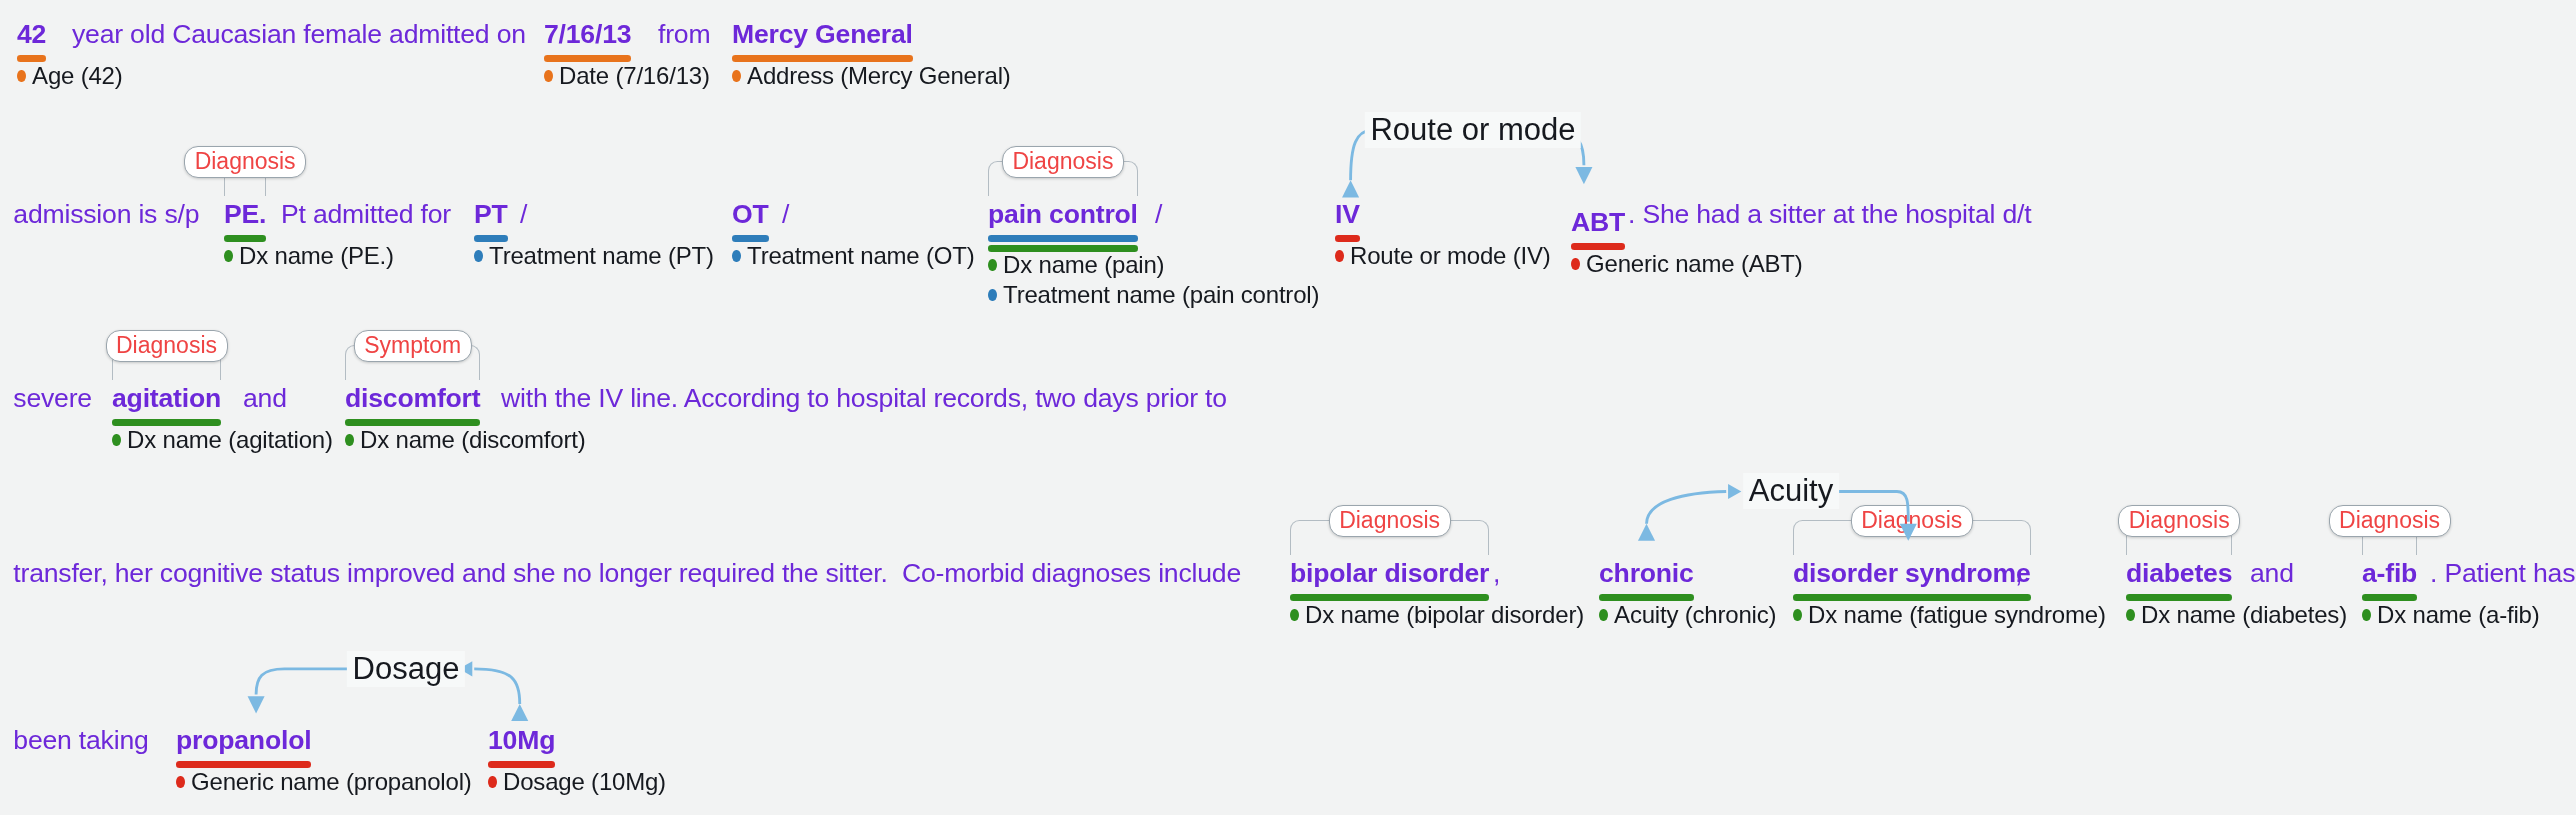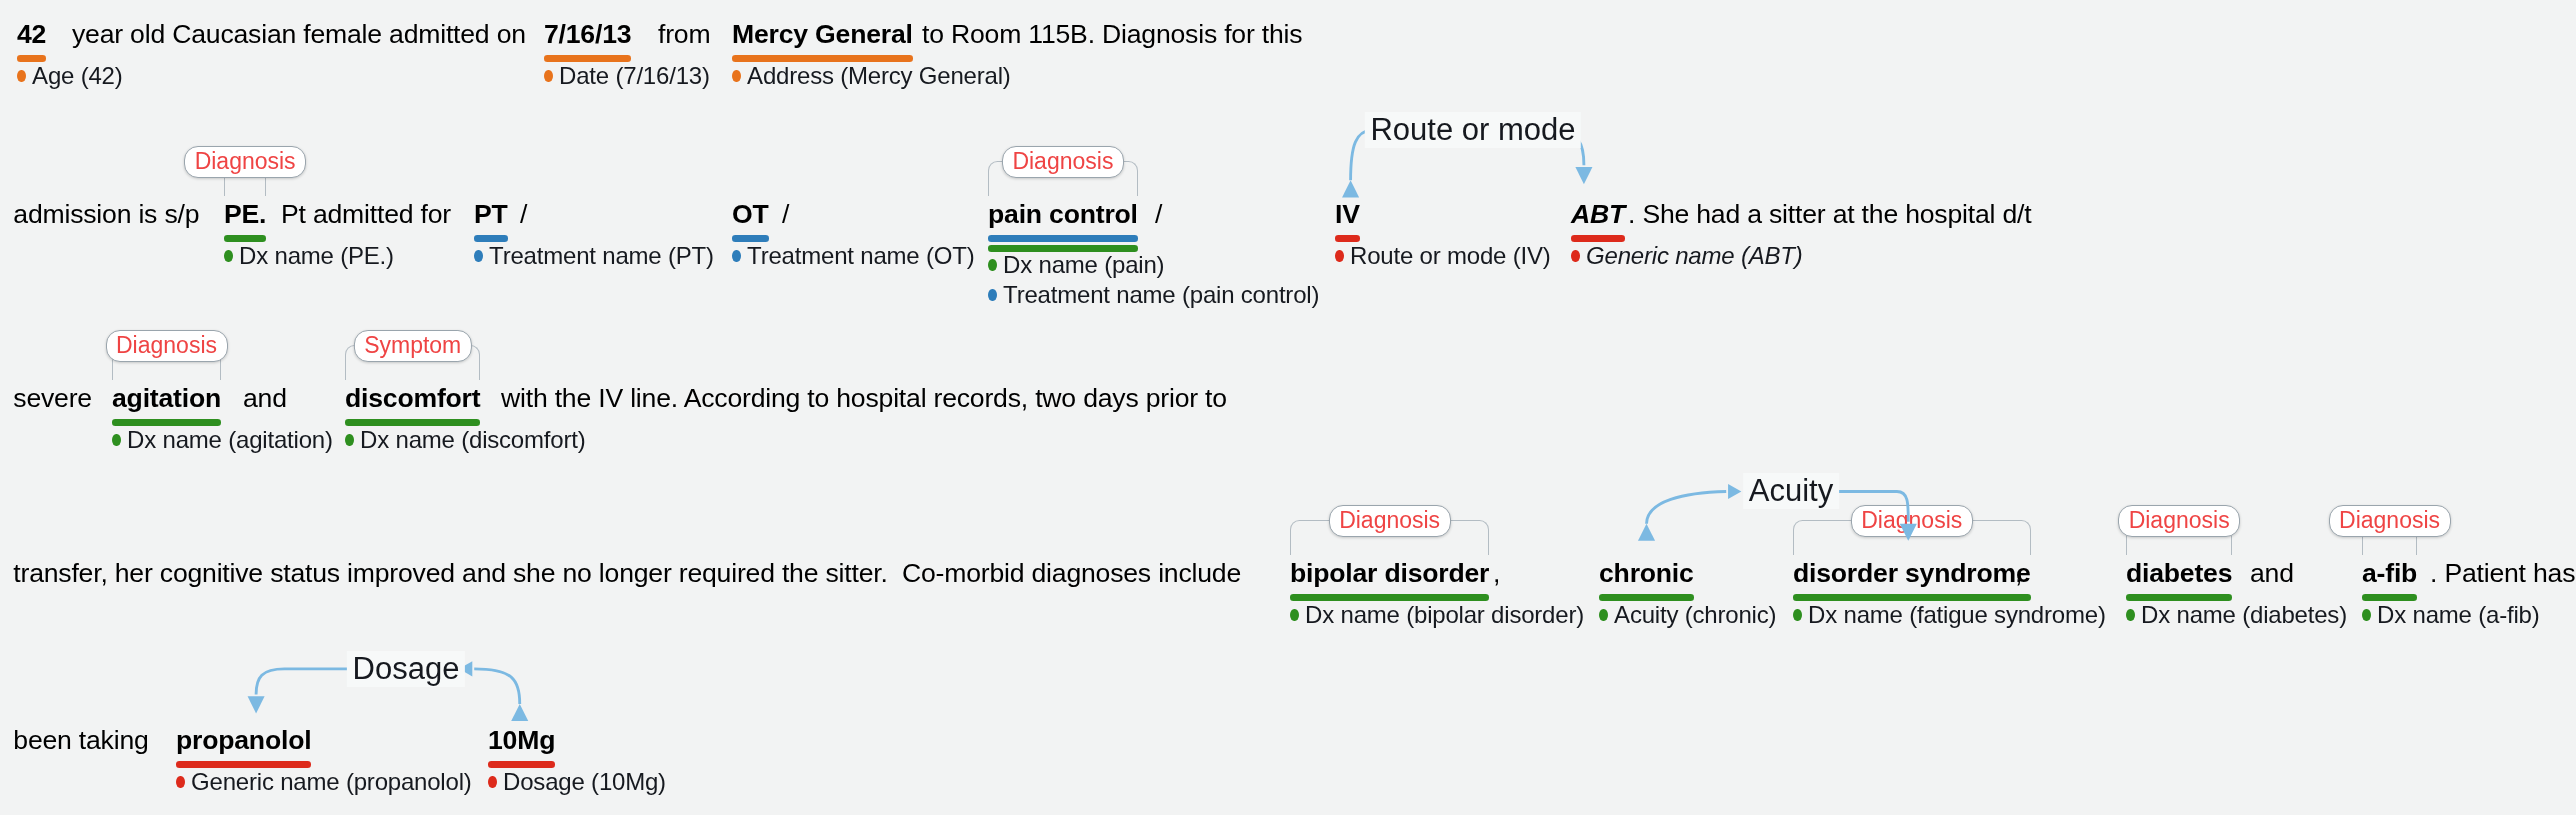--- a/index.html
+++ b/index.html
@@ -9,21 +9,21 @@
   }
   #canvas {
     position:relative;
     width:2576px;
     height:816px;
     background:#f2f3f3;
     overflow:hidden;
   }
   .token { position:absolute; white-space:pre; }
   .word {
-    font-size:26.6px; line-height:30px; color:#000000;
+    font-size:26.6px; line-height:30px; color:#6d28d9;
     letter-spacing:-0.2px; display:inline-block;
   }
   .word.bold { font-weight:bold; }
   .underline {
     position:absolute; left:0; right:0; height:6.6px; border-radius:3.3px;
   }
   .label-row {
     position:absolute; left:0; display:flex; align-items:center;
     gap:6.6px; white-space:nowrap;
   }
@@ -82,21 +82,20 @@
     <div class="token" style="left: 72px; top: 19px;"><span class="word">year old Caucasian female admitted on</span></div>
     <div class="token" style="left: 544px; top: 19px;"><span class="word bold">7/16/13</span><div class="underline" style="background: rgb(232, 115, 28); top: 36px;"></div><div class="label-row" style="top: 44px;">
         <span class="dot" style="background: rgb(232, 115, 28);"></span>
         <span class="label-text">Date (7/16/13)</span>
       </div></div>
     <div class="token" style="left: 658px; top: 19px;"><span class="word">from</span></div>
     <div class="token" style="left: 732px; top: 19px;"><span class="word bold">Mercy General</span><div class="underline" style="background: rgb(232, 115, 28); top: 36px;"></div><div class="label-row" style="top: 44px;">
         <span class="dot" style="background: rgb(232, 115, 28);"></span>
         <span class="label-text">Address (Mercy General)</span>
       </div></div>
-    <div class="token" style="left: 922px; top: 19px;"><span class="word">to Room 115B. Diagnosis for this</span></div>
     <div class="token" style="left: 13.3px; top: 199px;"><span class="word">admission is s/p</span></div>
     <div class="token" style="left: 224px; top: 199px;"><span class="word bold">PE.</span><div class="bracket"></div><div class="cat-box">Diagnosis</div><div class="underline" style="background: rgb(46, 143, 31); top: 36px;"></div><div class="label-row" style="top: 44px;">
         <span class="dot" style="background: rgb(46, 143, 31);"></span>
         <span class="label-text">Dx name (PE.)</span>
       </div></div>
     <div class="token" style="left: 281px; top: 199px;"><span class="word">Pt admitted for</span></div>
     <div class="token" style="left: 474px; top: 199px;"><span class="word bold">PT</span><div class="underline" style="background: rgb(46, 125, 186); top: 36px;"></div><div class="label-row" style="top: 44px;">
         <span class="dot" style="background: rgb(46, 125, 186);"></span>
         <span class="label-text">Treatment name (PT)</span>
       </div></div>
@@ -111,21 +110,21 @@
         <span class="label-text">Dx name (pain)</span>
       </div><div class="label-row" style="top: 83px;">
         <span class="dot" style="background: rgb(46, 125, 186);"></span>
         <span class="label-text">Treatment name (pain control)</span>
       </div></div>
     <div class="token" style="left: 1155px; top: 199px;"><span class="word">/</span></div>
     <div class="token" style="left: 1335px; top: 199px;"><span class="word bold">IV</span><div class="underline" style="background: rgb(221, 42, 27); top: 36px;"></div><div class="label-row" style="top: 44px;">
         <span class="dot" style="background: rgb(221, 42, 27);"></span>
         <span class="label-text">Route or mode (IV)</span>
       </div></div>
-    <div class="token" style="left: 1571px; top: 199px; font-style: italic;"><span class="word bold">ABT</span><div class="underline" style="background: rgb(221, 42, 27); top: 36px;"></div><div class="label-row" style="top: 44px;">
+    <div class="token" style="left: 1571px; top: 207px;"><span class="word bold">ABT</span><div class="underline" style="background: rgb(221, 42, 27); top: 36px;"></div><div class="label-row" style="top: 44px;">
         <span class="dot" style="background: rgb(221, 42, 27);"></span>
         <span class="label-text">Generic name (ABT)</span>
       </div></div>
     <div class="token" style="left: 1628px; top: 199px;"><span class="word">. She had a sitter at the hospital d/t</span></div>
     <div class="token" style="left: 13.3px; top: 383px;"><span class="word">severe</span></div>
     <div class="token" style="left: 112px; top: 383px;"><span class="word bold">agitation</span><div class="bracket"></div><div class="cat-box">Diagnosis</div><div class="underline" style="background: rgb(46, 143, 31); top: 36px;"></div><div class="label-row" style="top: 44px;">
         <span class="dot" style="background: rgb(46, 143, 31);"></span>
         <span class="label-text">Dx name (agitation)</span>
       </div></div>
     <div class="token" style="left: 243px; top: 383px;"><span class="word">and</span></div>

